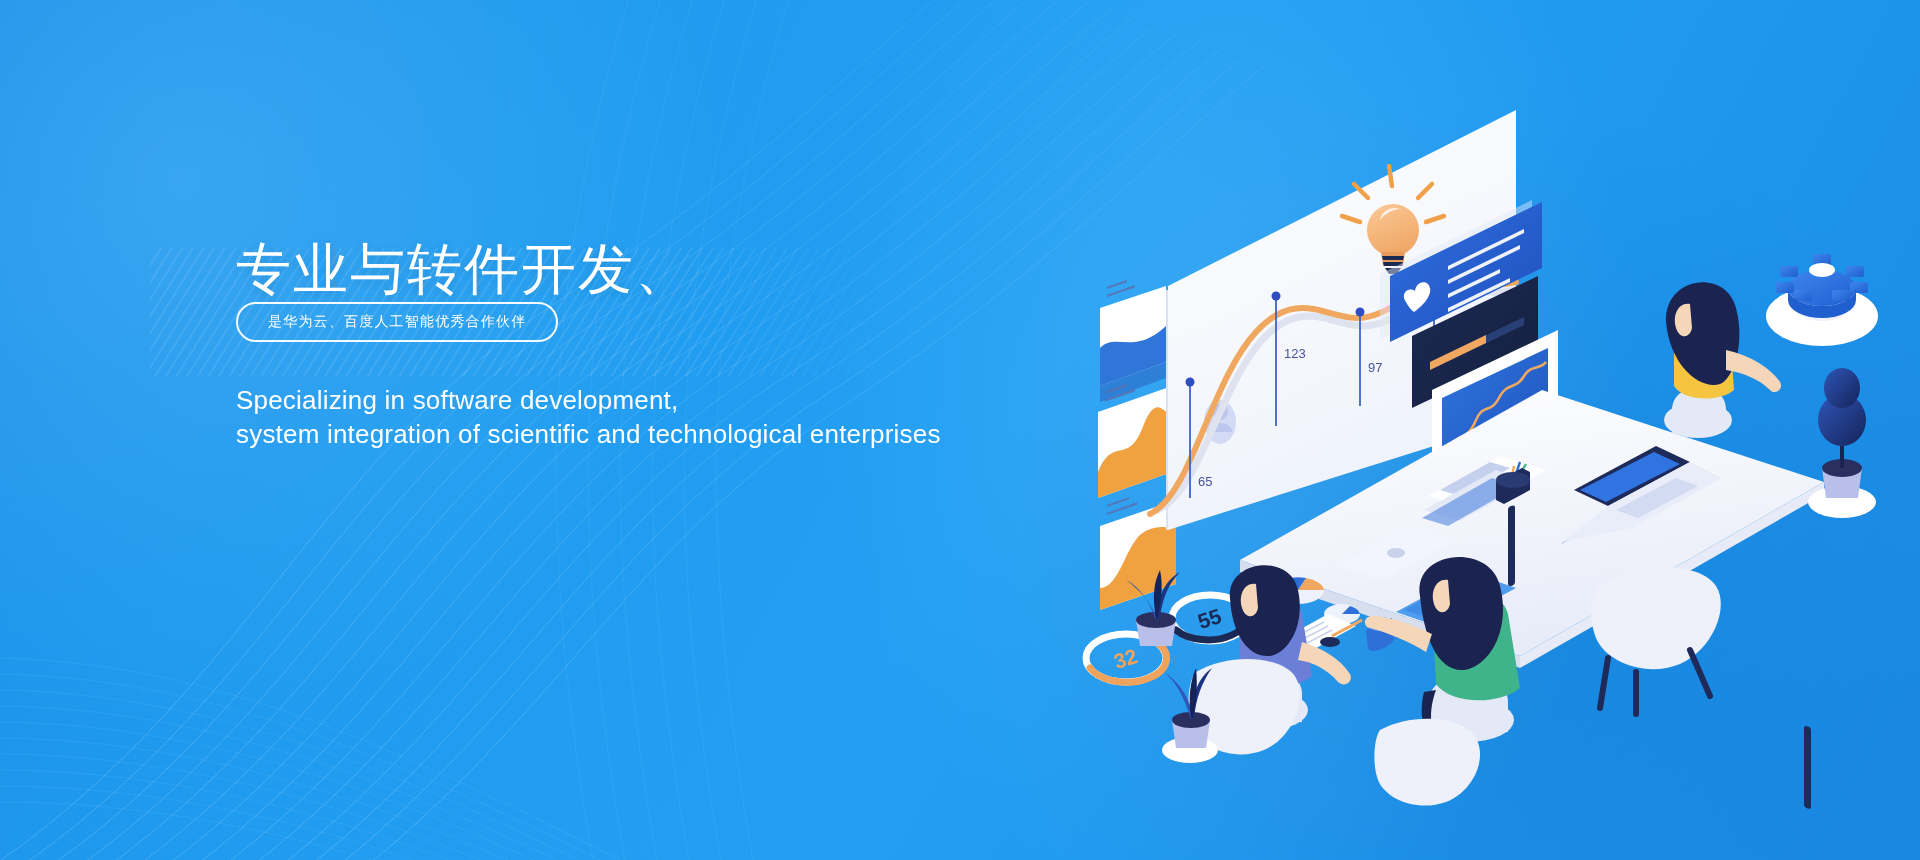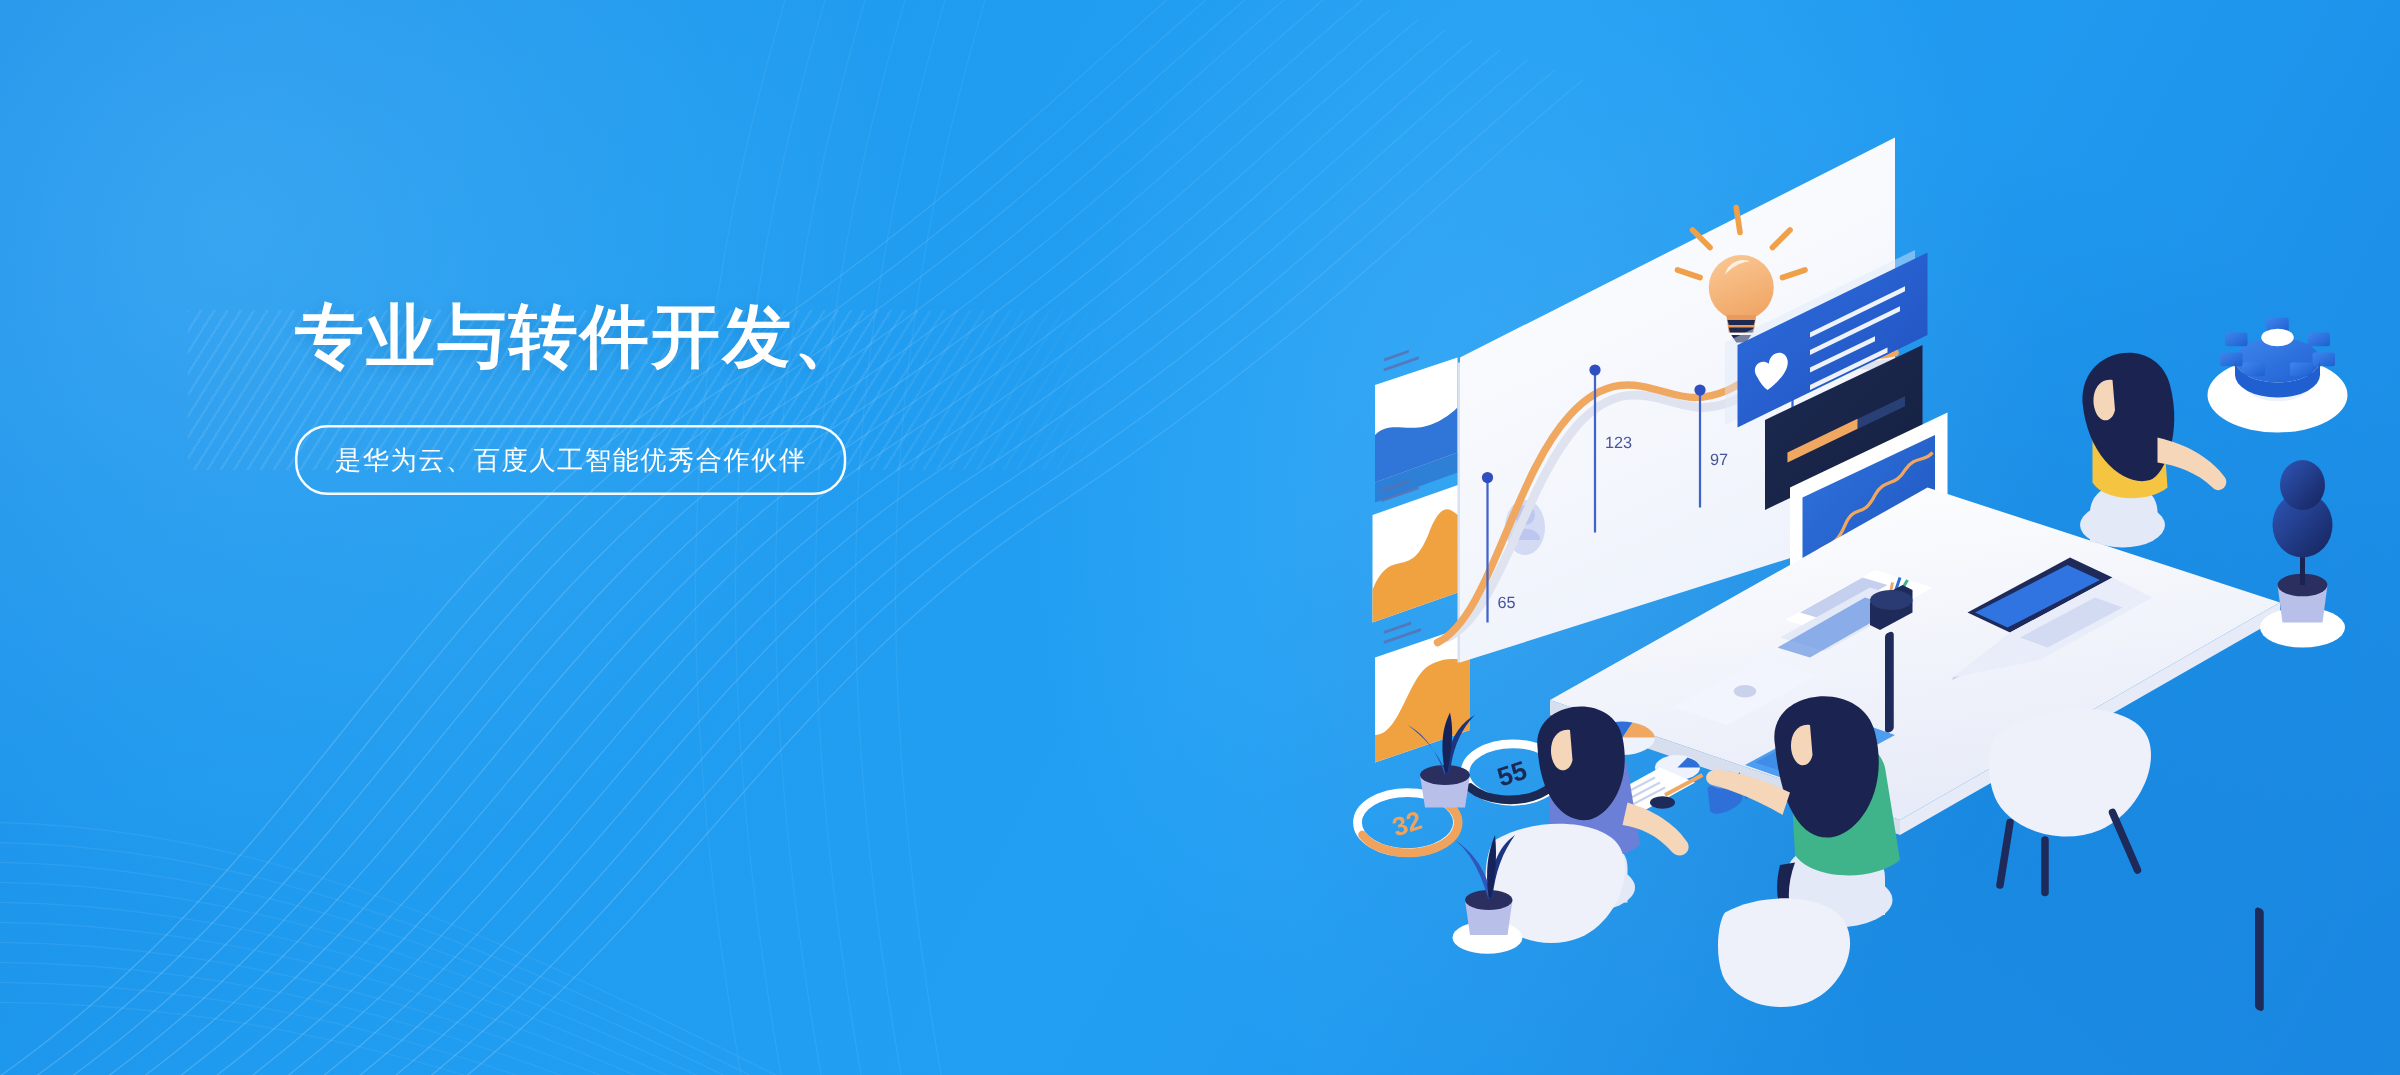--- a/index.html
+++ b/index.html
@@ -34,30 +34,30 @@
     background:repeating-linear-gradient(-58deg,
       rgba(255,255,255,.085) 0 2px, rgba(255,255,255,0) 2px 9px);
     -webkit-mask-image:linear-gradient(90deg,#000 0%,#000 72%,transparent 100%);
     mask-image:linear-gradient(90deg,#000 0%,#000 72%,transparent 100%);
     pointer-events:none;
   }
 
   
   .copy{position:absolute;left:236px;top:236px;width:960px;z-index:6;}
   .headline{
-    color:#fff; font-size:55px; line-height:1.20; font-weight:700;
+    color:#fff; font-size:55px; line-height:1.20; font-weight:400;
     letter-spacing:2px; text-shadow:0 2px 10px rgba(8,70,130,.18);
   }
   .headline .ln{display:block; white-space:nowrap;}
 
   .pill{
     display:inline-flex; align-items:center; justify-content:center;
-    margin-top:38px; height:56px; padding:0 30px;
+    height:40px; padding:0 30px;
     border:2px solid rgba(255,255,255,.96); border-radius:26px;
-    color:#fff; font-size:21px; letter-spacing:1.2px; white-space:nowrap;
+    color:#fff; font-size:14px; letter-spacing:1.2px; white-space:nowrap;
     background:transparent;
   }
 
   .subtitle{
     margin-top:42px; color:#fff; font-size:26px; line-height:1.30;
     letter-spacing:.2px; font-weight:400;
   }
   .subtitle .ln{display:block; white-space:nowrap;}
 
   
@@ -132,20 +132,24 @@
   <div class="hatch"></div>
 
   <div class="copy">
 
     <h1 class="headline">
       <span class="ln">专业与转件开发、</span>
     </h1>
 
     <div class="pill">是华为云、百度人工智能优秀合作伙伴</div>
 
+    <p class="subtitle">
+      <span class="ln">Specializing in software development,</span>
+      <span class="ln">system integration of scientific and technological enterprises</span>
+    </p>
 
   </div>
 
   <div class="art">
     <svg viewBox="0 0 840 680">
       <defs>
         <linearGradient id="boardG" x1="0" y1="0" x2="0.4" y2="1">
           <stop offset="0" stop-color="#ffffff"></stop>
           <stop offset="1" stop-color="#eef2fb"></stop>
         </linearGradient>

